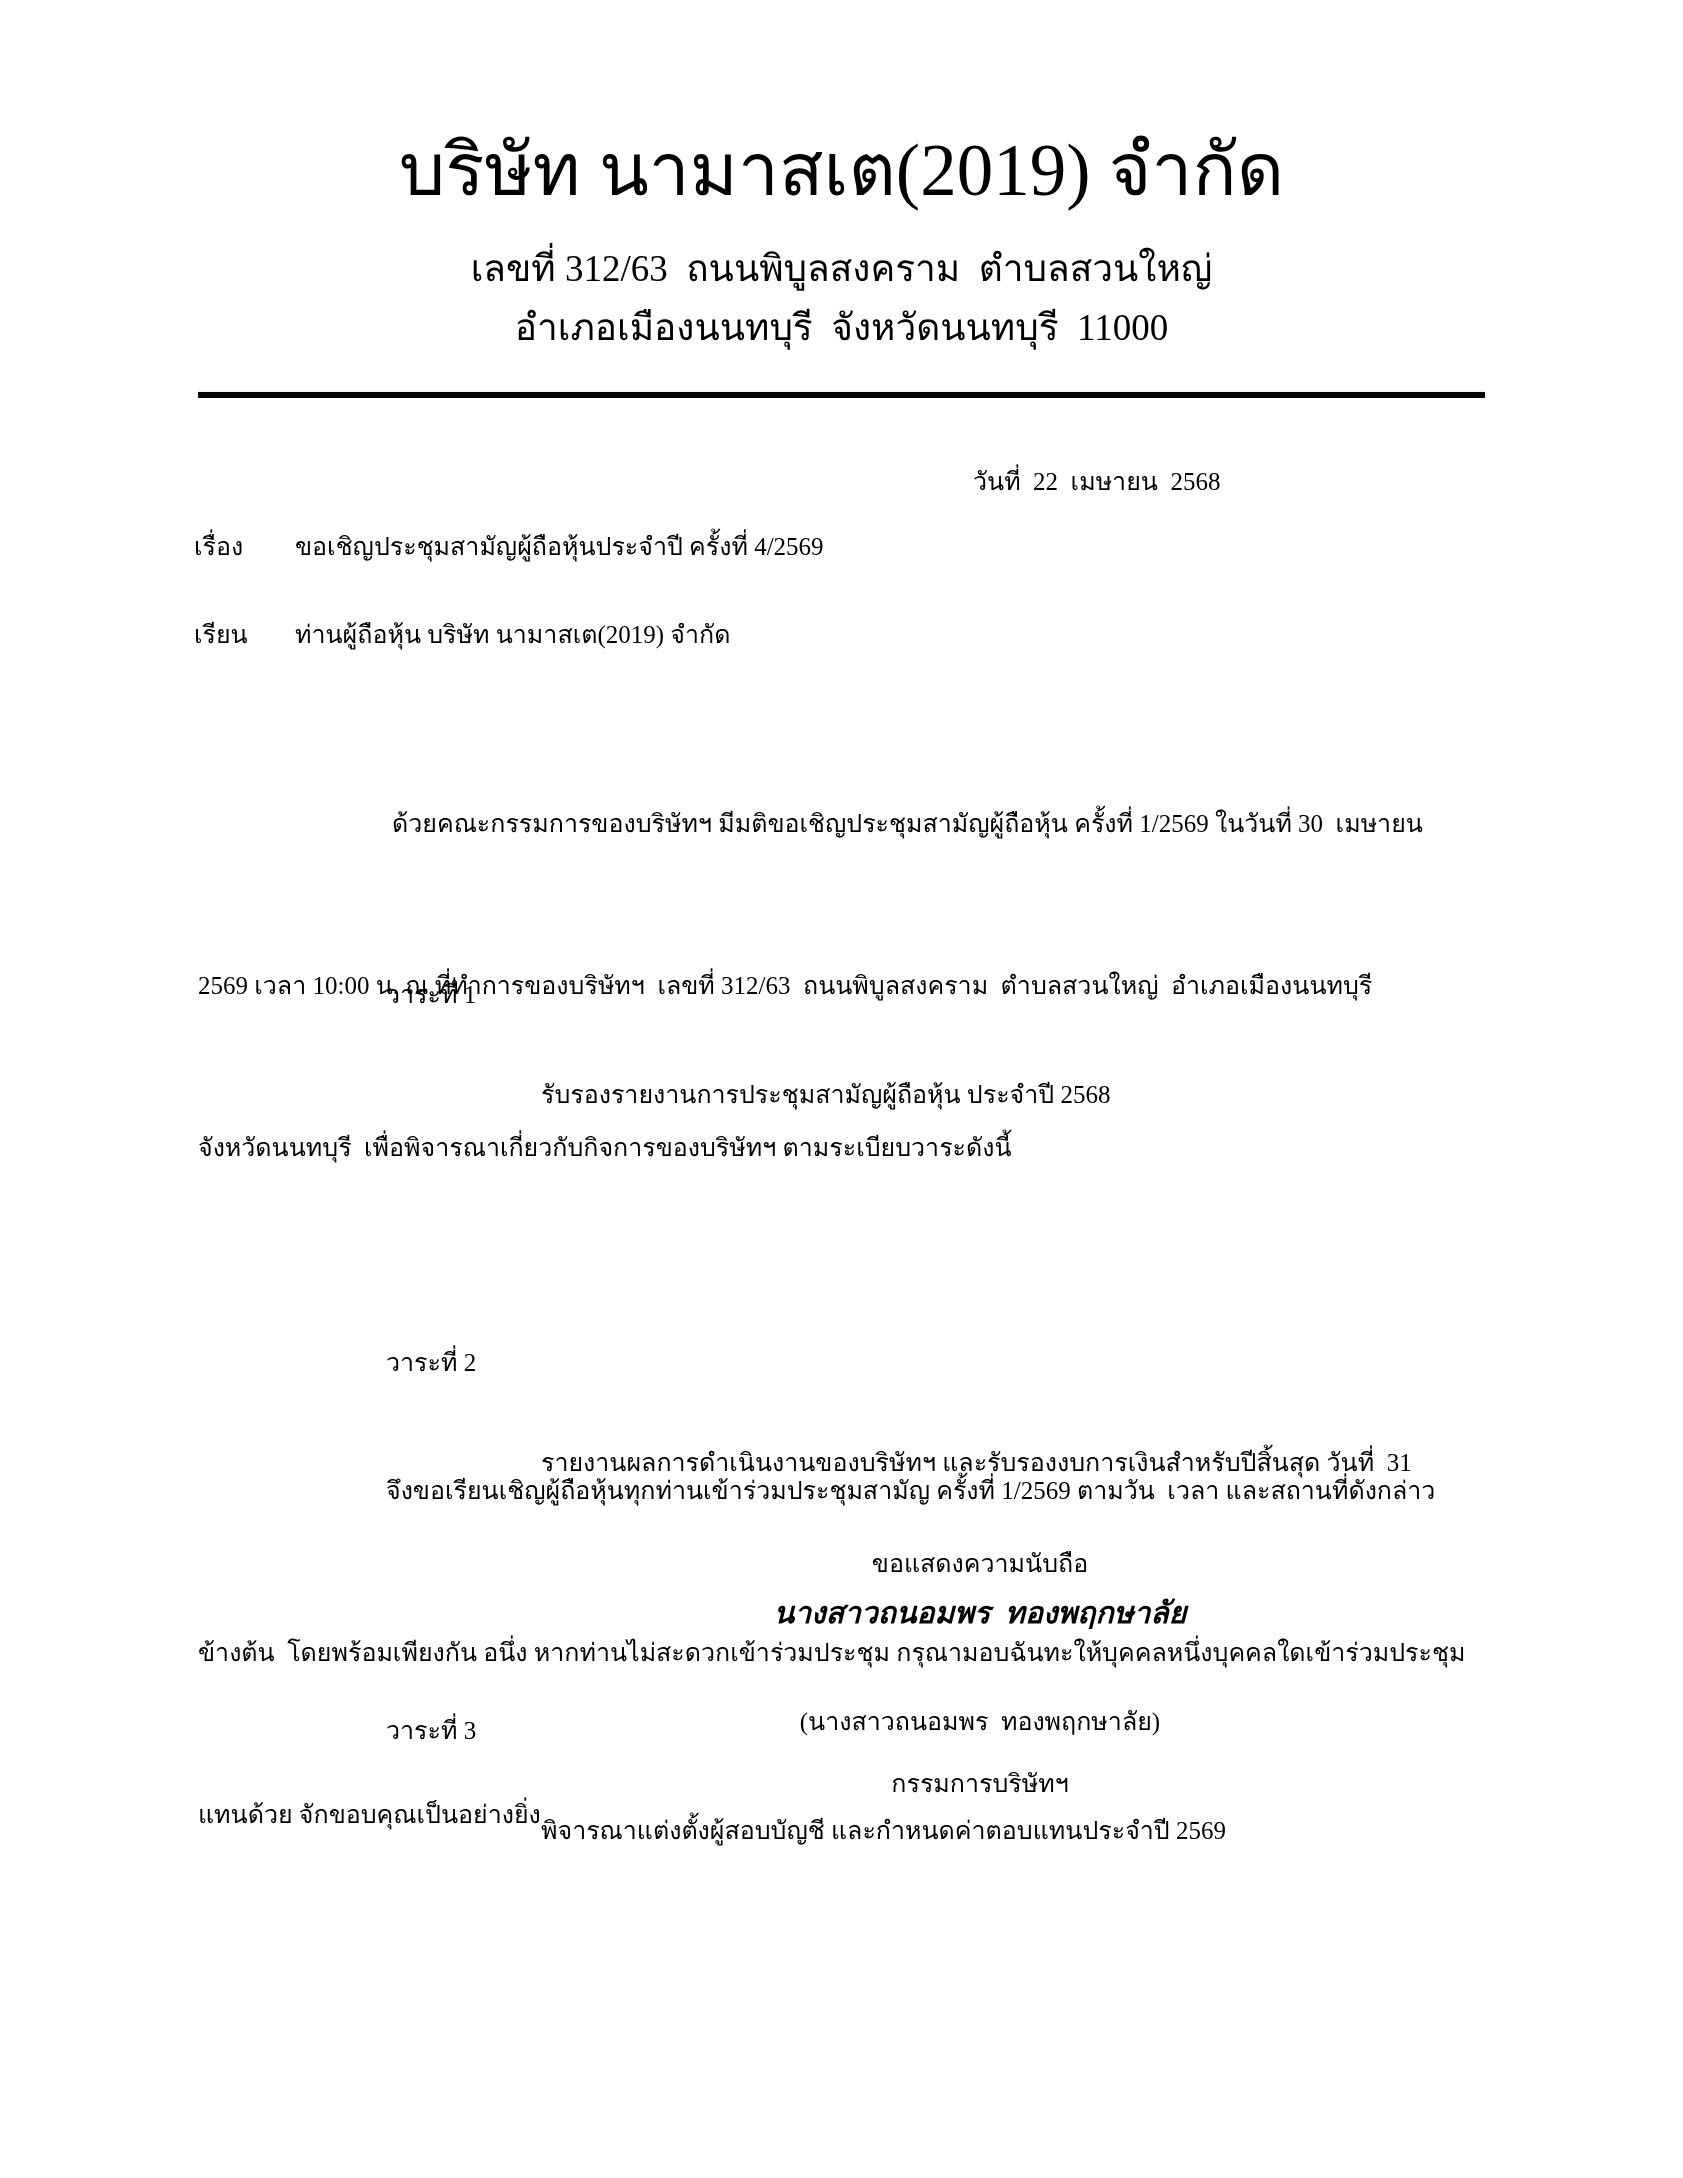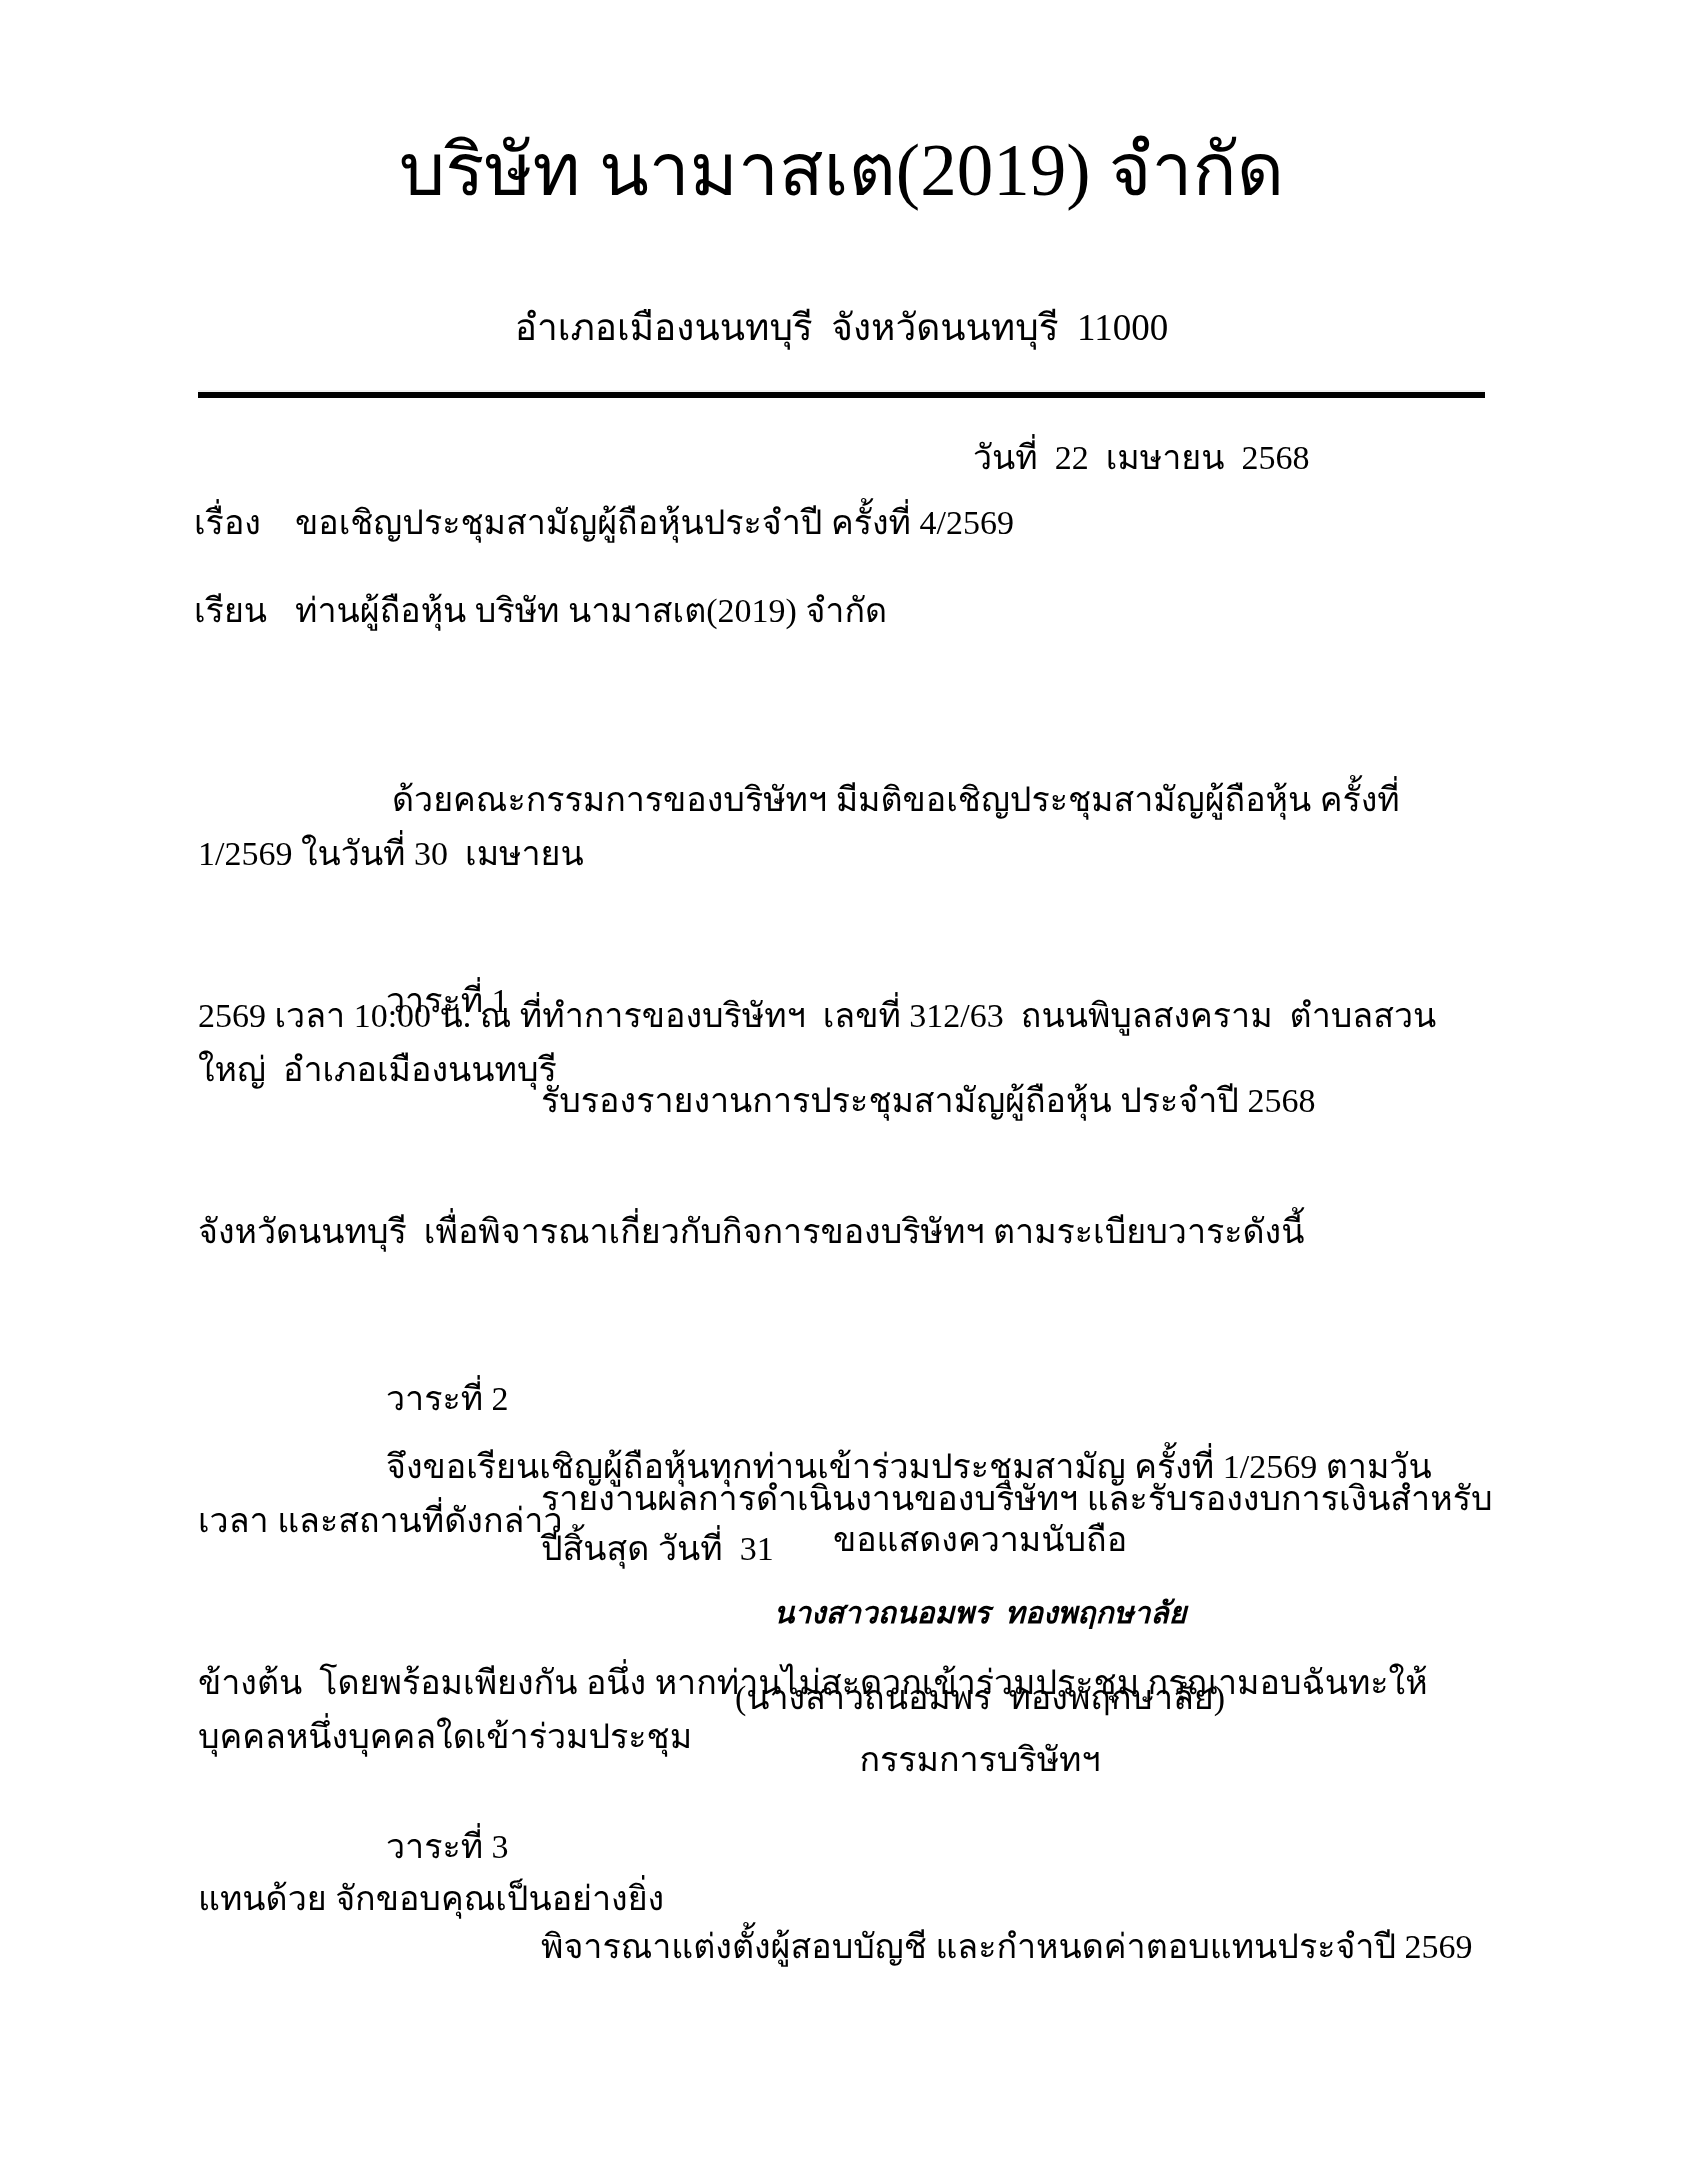--- a/index.html
+++ b/index.html
@@ -42,21 +42,21 @@
   .rule {
     position: absolute;
     top: 390px;
     left: 198px;
     width: 1287px;
     height: 6px;
     background: #000000;
     border-top: 2px solid #f2f2f2;
   }
 
-  .bodytext { font-size: 34px; }
+  .bodytext { font-size: 25px; margin-top: 24px; }
 
   .date-line {
     position: absolute;
     top: 433px;
     left: 973px;
     line-height: 50px;
   }
   .subject-label { position: absolute; top: 498px; left: 194px; line-height: 50px; }
   .subject-text  { position: absolute; top: 498px; left: 295px; line-height: 50px; }
   .to-label      { position: absolute; top: 586px; left: 194px; line-height: 50px; text-align: right; }
@@ -119,20 +119,21 @@
   .printed-name { top: 1673px; line-height: 50px; }
   .position-title { top: 1735px; line-height: 50px; }
 </style>
 </head>
 <body>
 
 <div class="page">
 
   <div class="title">บริษัท นามาสเต(2019) จำกัด</div>
 
+  <div class="addr addr1">เลขที่ 312/63  ถนนพิบูลสงคราม  ตำบลสวนใหญ่</div>
 
   <div class="addr addr2">อำเภอเมืองนนทบุรี  จังหวัดนนทบุรี  11000</div>
 
   <div class="rule"></div>
 
   <div class="bodytext date-line">วันที่  22  เมษายน  2568</div>
 
   <div class="bodytext subject-label">เรื่อง</div>
   <div class="bodytext subject-text">ขอเชิญประชุมสามัญผู้ถือหุ้นประจำปี ครั้งที่ 4/2569</div>
 

